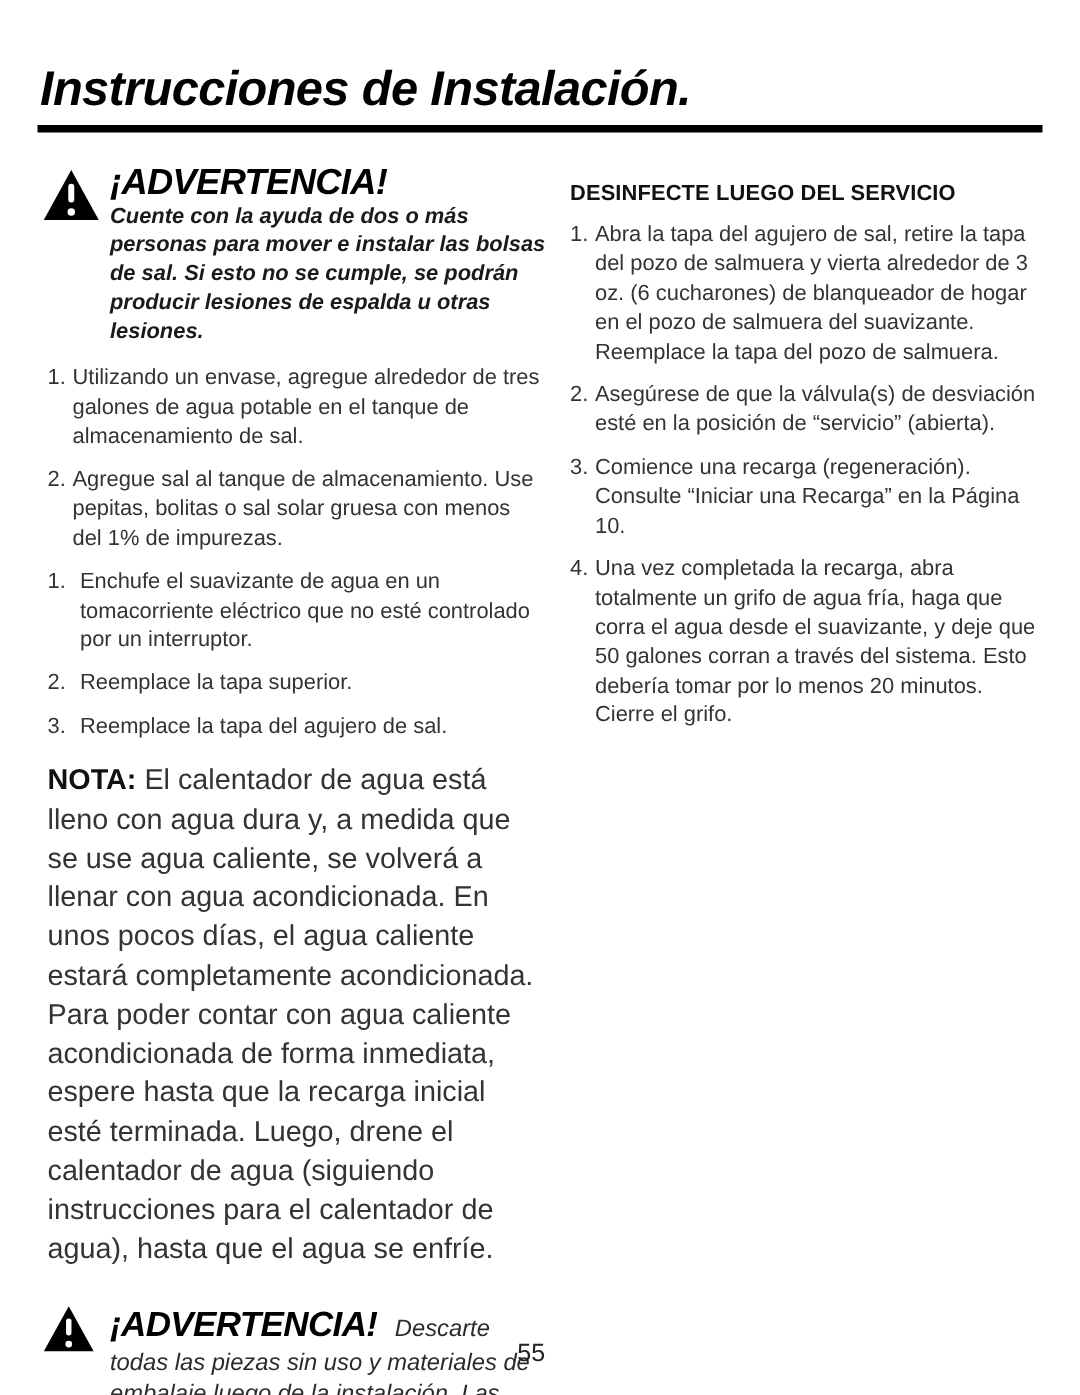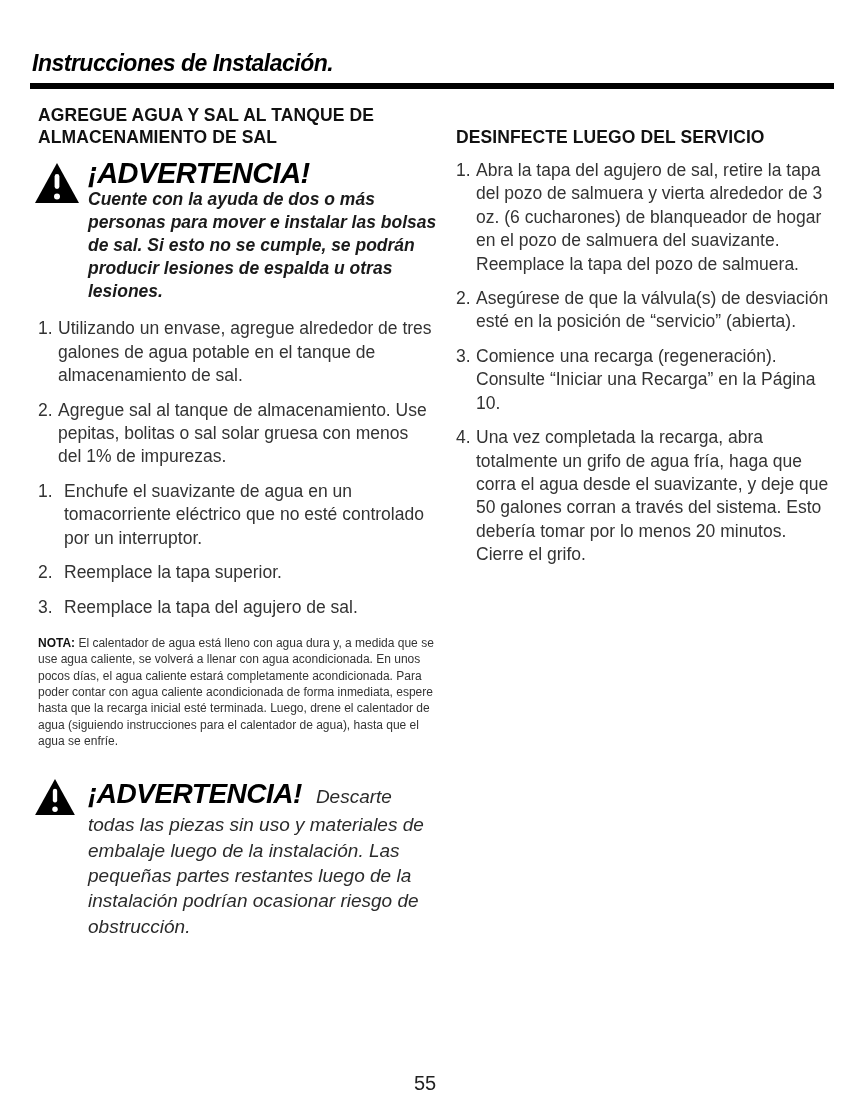--- a/index.html
+++ b/index.html
@@ -7,21 +7,21 @@
     position:relative;
     width:864px;height:1116px;
     background:#ffffff;
     font-family:"Liberation Sans", sans-serif;
     color:#333;
     overflow:hidden;
     box-sizing:border-box;
     padding:50px 30px 0 30px;
   }
   .doc-title{
-    font-size:23px;
+    font-size:39px;
     font-weight:bold;
     font-style:italic;
     color:#000;
     letter-spacing:-0.5px;
     margin:0 0 6px 2px;
   }
   .title-rule{
     height:6px;
     background:#000;
     width:804px;
@@ -91,21 +91,21 @@
     display:flex;
     font-size:17.5px;
     line-height:1.34;
     margin-bottom:11px;
     color:#333;
   }
   .li .num{flex:0 0 20px;}
   .li.wide .num{flex:0 0 26px;}
   .li .txt{flex:1;}
   .note{
-    font-size:12px;
+    font-size:23px;
     line-height:1.36;
     color:#333;
     margin:16px 0 0 0;
   }
   .note b{color:#111;}
   .footer-num{
     position:absolute;
     left:0;right:14px;
     top:1072px;
     text-align:center;
@@ -120,24 +120,20 @@
 
 <div class="page">
 
   <h1 class="doc-title">Instrucciones de Instalación.</h1>
   <div class="title-rule"></div>
 
   <div class="cols">
 
     <div class="col">
 
-      <h2 class="sec">
-        <span>AGREGUE AGUA Y SAL AL TANQUE DE</span><br>
-        <span>ALMACENAMIENTO DE SAL</span>
-      </h2>
 
       <div class="warn">
         <span class="w-icon">
           <svg width="46" height="42" viewBox="0 0 46 42">
             <path d="M23 1 L45 41 L1 41 Z" fill="#000"></path>
             <rect x="20.6" y="12" width="4.8" height="15" rx="2.4" fill="#fff"></rect>
             <circle cx="23" cy="34.5" r="3" fill="#fff"></circle>
           </svg>
         </span>
         <div class="warn-title">¡ADVERTENCIA!</div>

